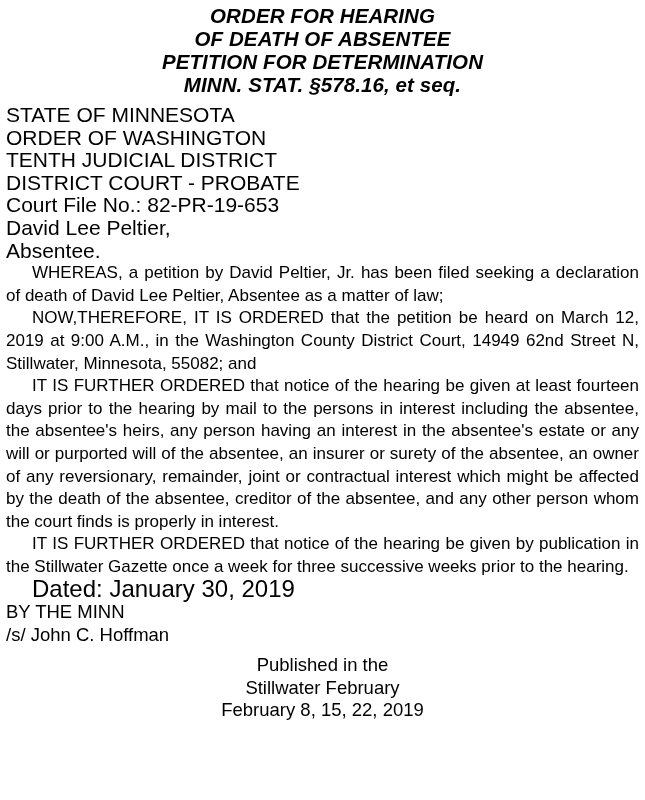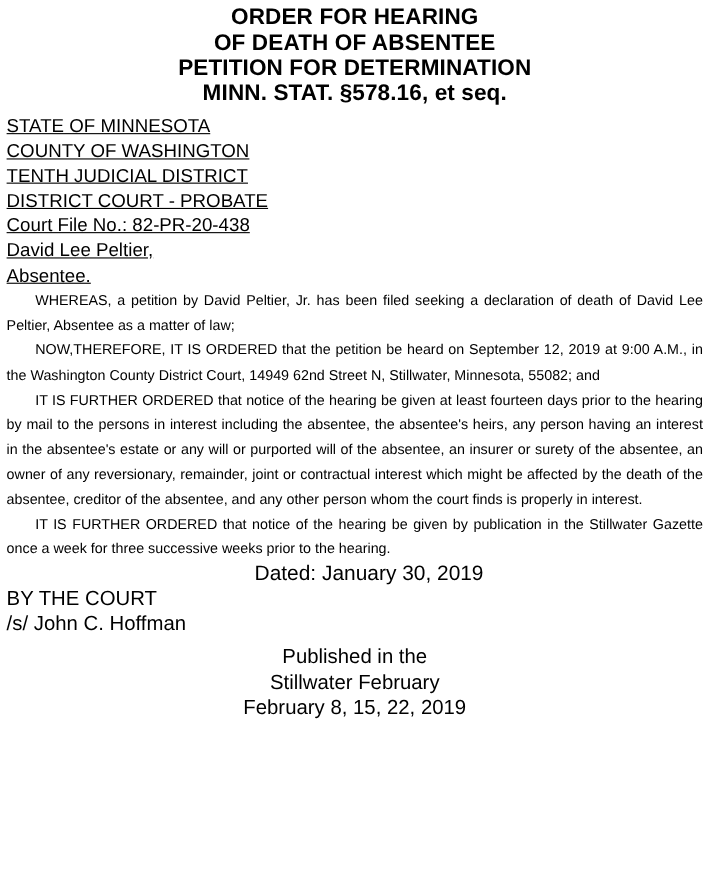--- a/index.html
+++ b/index.html
@@ -25,29 +25,29 @@
     text-align: center;
     font-weight: bold;
     font-size: 20.5px;
     line-height: 23px;
     letter-spacing: 0.1px;
     margin: 0 0 8px 0;
   }
   .title-line {
     display: block;
     white-space: nowrap;
+    font-style: italic;
   }
   .caption-line {
-    font-size: 17px;
+    font-size: 21px;
     line-height: 22.6px;
     white-space: nowrap;
-    text-decoration: underline;
   }
   .body-par {
-    font-size: 13px;
+    font-size: 17px;
     line-height: 22.6px;
     text-align: justify;
     text-justify: inter-word;
     margin: 0;
   }
   .body-par.indent {
     text-indent: 26px;
   }
   .footer-block {
     text-align: center;
@@ -58,57 +58,56 @@
   .footer-line {
     display: block;
     white-space: nowrap;
   }
   .sig-line {
     font-size: 18.5px;
     line-height: 22.6px;
     white-space: nowrap;
   }
   .dated-line {
-    font-size: 19px;
+    font-size: 24px;
     line-height: 22.6px;
     text-indent: 26px;
-    text-align: center;
   }
 </style>
 </head>
 <body>
 
 <div class="page">
 
   <div class="title-block">
     <span class="title-line">ORDER FOR HEARING</span>
     <span class="title-line">OF DEATH OF ABSENTEE</span>
     <span class="title-line">PETITION FOR DETERMINATION</span>
     <span class="title-line">MINN. STAT. §578.16, et seq.</span>
   </div>
 
   <div>
     <div class="caption-line">STATE OF MINNESOTA</div>
-    <div class="caption-line">COUNTY OF WASHINGTON</div>
+    <div class="caption-line">ORDER OF WASHINGTON</div>
     <div class="caption-line">TENTH JUDICIAL DISTRICT</div>
     <div class="caption-line">DISTRICT COURT - PROBATE</div>
-    <div class="caption-line">Court File No.: 82-PR-20-438</div>
+    <div class="caption-line">Court File No.: 82-PR-19-653</div>
     <div class="caption-line">David Lee Peltier,</div>
     <div class="caption-line">Absentee.</div>
   </div>
 
   <p class="body-par indent">WHEREAS, a petition by David Peltier, Jr. has been filed seeking a declaration of death of David Lee Peltier, Absentee as a matter of law;</p>
-  <p class="body-par indent">NOW,THEREFORE, IT IS ORDERED that the petition be heard on September 12, 2019 at 9:00 A.M., in the Washington County District Court, 14949 62nd Street N, Stillwater, Minnesota, 55082; and</p>
+  <p class="body-par indent">NOW,THEREFORE, IT IS ORDERED that the petition be heard on March 12, 2019 at 9:00 A.M., in the Washington County District Court, 14949 62nd Street N, Stillwater, Minnesota, 55082; and</p>
   <p class="body-par indent">IT IS FURTHER ORDERED that notice of the hearing be given at least fourteen days prior to the hearing by mail to the persons in interest including the absentee, the absentee's heirs, any person having an interest in the absentee's estate or any will or purported will of the absentee, an insurer or surety of the absentee, an owner of any reversionary, remainder, joint or contractual interest which might be affected by the death of the absentee, creditor of the absentee, and any other person whom the court finds is properly in interest.</p>
   <p class="body-par indent">IT IS FURTHER ORDERED that notice of the hearing be given by publication in the Stillwater Gazette once a week for three successive weeks prior to the hearing.</p>
 
   <div class="dated-line">Dated: January 30, 2019</div>
 
   <div>
-    <div class="sig-line">BY THE COURT</div>
+    <div class="sig-line">BY THE MINN</div>
     <div class="sig-line">/s/ John C. Hoffman</div>
   </div>
 
   <div class="footer-block">
     <span class="footer-line">Published in the</span>
     <span class="footer-line">Stillwater February</span>
     <span class="footer-line">February 8, 15, 22, 2019</span>
 
   </div>
 

